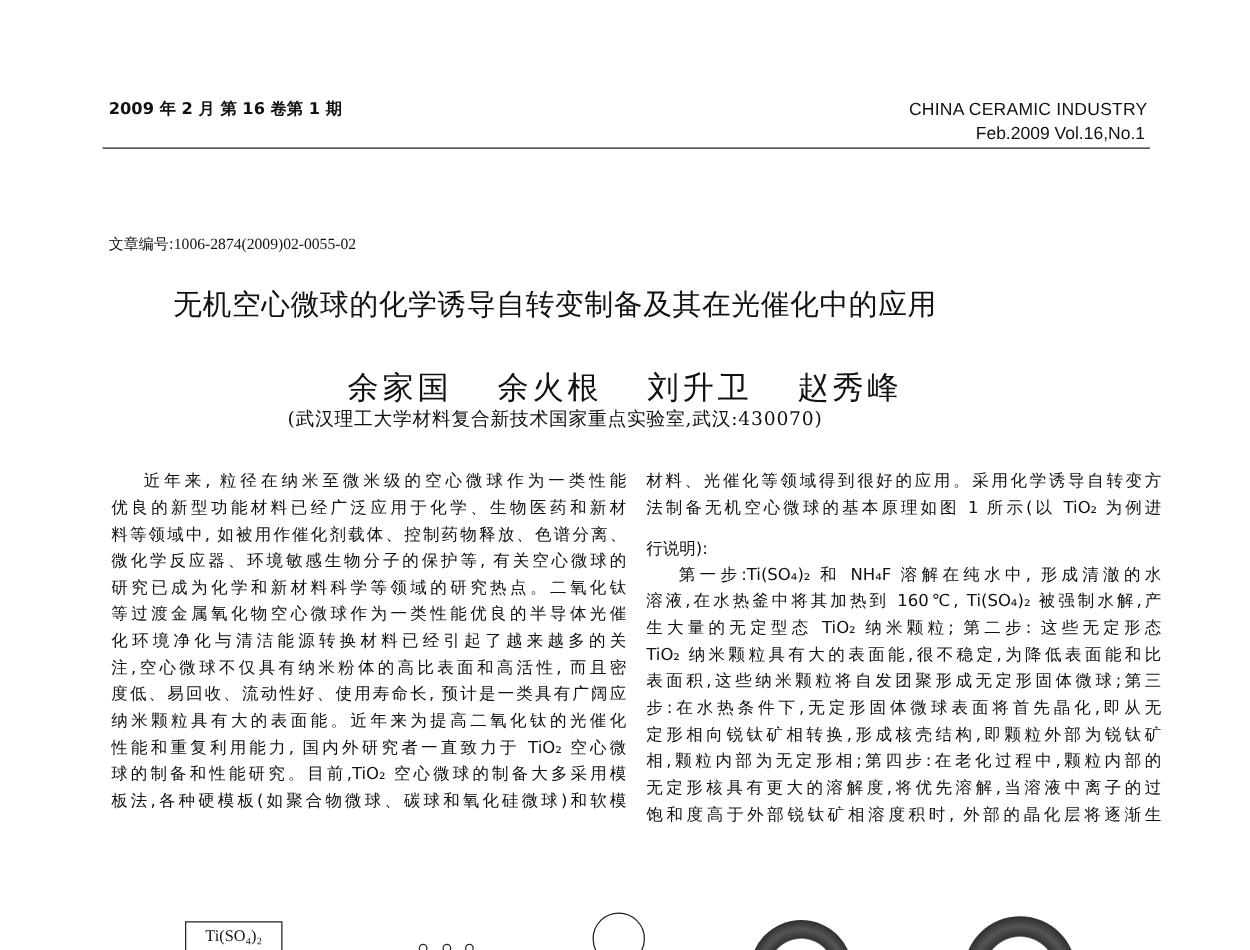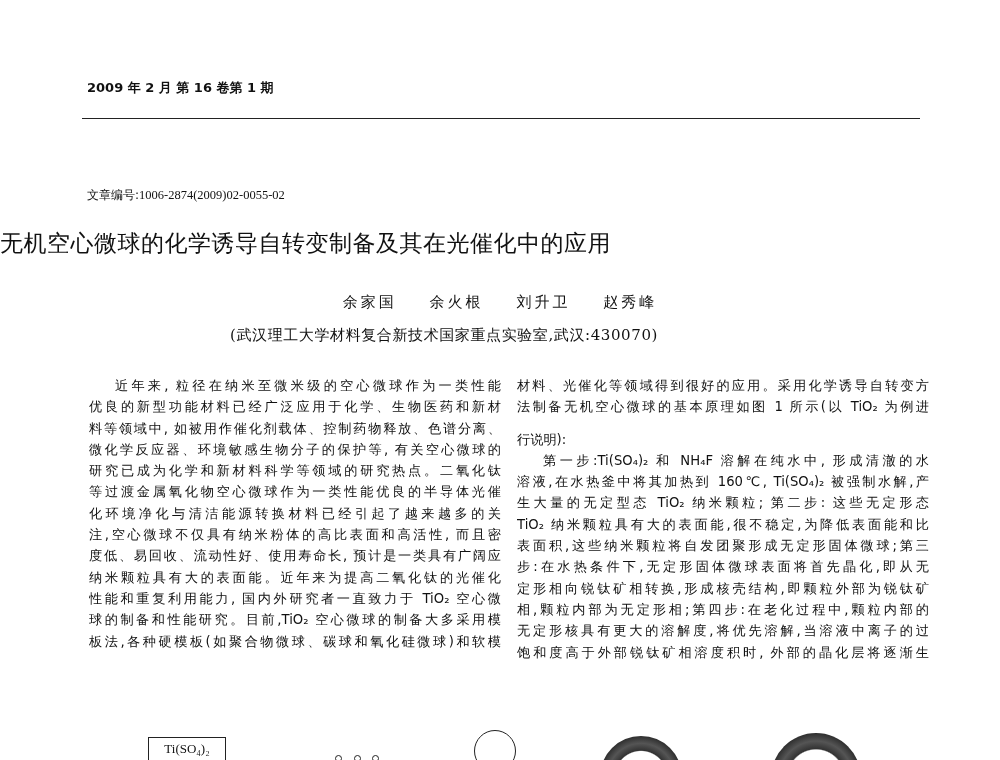--- a/index.html
+++ b/index.html
@@ -10,23 +10,23 @@
   .hdr-left .journal { display: block; padding-left: 46px; }
   .hdr-left .issue { display: block; }
   .hdr-right { position: absolute; right: 82px; top: 78px; text-align: right; font-family: "Liberation Sans", sans-serif; font-size: 14px; line-height: 19px; color: #111; }
   .hdr-right .en-title { display: block; letter-spacing: 0.2px; }
   .hdr-right .en-issue { display: block; padding-right: 2px; }
   .hdr-rule { position: absolute; left: 82px; top: 118px; width: 838px; height: 0; border-top: 1.4px solid #222; }
 
   .article-no { position: absolute; left: 87px; top: 187px; font-size: 12.5px; font-family: "Liberation Serif", serif; color: #111; }
   .article-no .lbl { font-family: "DejaVu Sans", sans-serif; font-weight: normal; font-size: 12px; }
 
-  .title { position: absolute; left: 0; width: 888px; top: 228px; font-family: "DejaVu Sans", sans-serif; font-size: 23px; letter-spacing: 0.5px; color: #111; }
+  .title { position: absolute; left: 0; width: 888px; top: 228px; text-align: center; font-family: "DejaVu Sans", sans-serif; font-size: 23px; letter-spacing: 0.5px; color: #111; }
 
-  .authors { position: absolute; left: 0; width: 1000px; top: 293px; text-align: center; font-family: "DejaVu Serif", serif; font-size: 15px; color: #111; }
+  .authors { position: absolute; left: 0; width: 1000px; top: 293px; text-align: center; font-family: "DejaVu Serif", serif; font-size: 25px; color: #111; }
   .authors span { margin: 0 14px; letter-spacing: 3px; }
 
   .affil { position: absolute; left: 0; width: 888px; top: 326px; text-align: center; font-family: "DejaVu Serif", serif; font-size: 15px; color: #111; letter-spacing: 0.6px; }
 
   .col { position: absolute; top: 375px; width: 412px; font-family: "DejaVu Sans", sans-serif; font-size: 13.2px; line-height: 21.3px; color: #111; text-align: justify; }
   .col-left { left: 89px; }
   .col-right { left: 517px; width: 412px; }
   .col .line { display: block; white-space: nowrap; overflow: hidden; text-align-last: justify; text-align: justify; }
   .col .line.last { text-align-last: left; margin-top: 11px; }
   .col .line.indent { padding-left: 26px; }
@@ -39,20 +39,24 @@
 </style>
 </head>
 <body>
 
 <div class="page">
 
   <div class="hdr-left">
     <span class="issue">2009 年 2 月 第 16 卷第 1 期</span>
   </div>
 
+  <div class="hdr-right">
+    <span class="en-title">CHINA CERAMIC INDUSTRY</span>
+    <span class="en-issue">Feb.2009  Vol.16,No.1</span>
+  </div>
 
   <div class="hdr-rule"></div>
 
   <div class="article-no">
     <span class="lbl">文章编号:</span><span>1006-2874(2009)02-0055-02</span>
   </div>
 
   <div class="title">无机空心微球的化学诱导自转变制备及其在光催化中的应用</div>
 
   <div class="authors">

